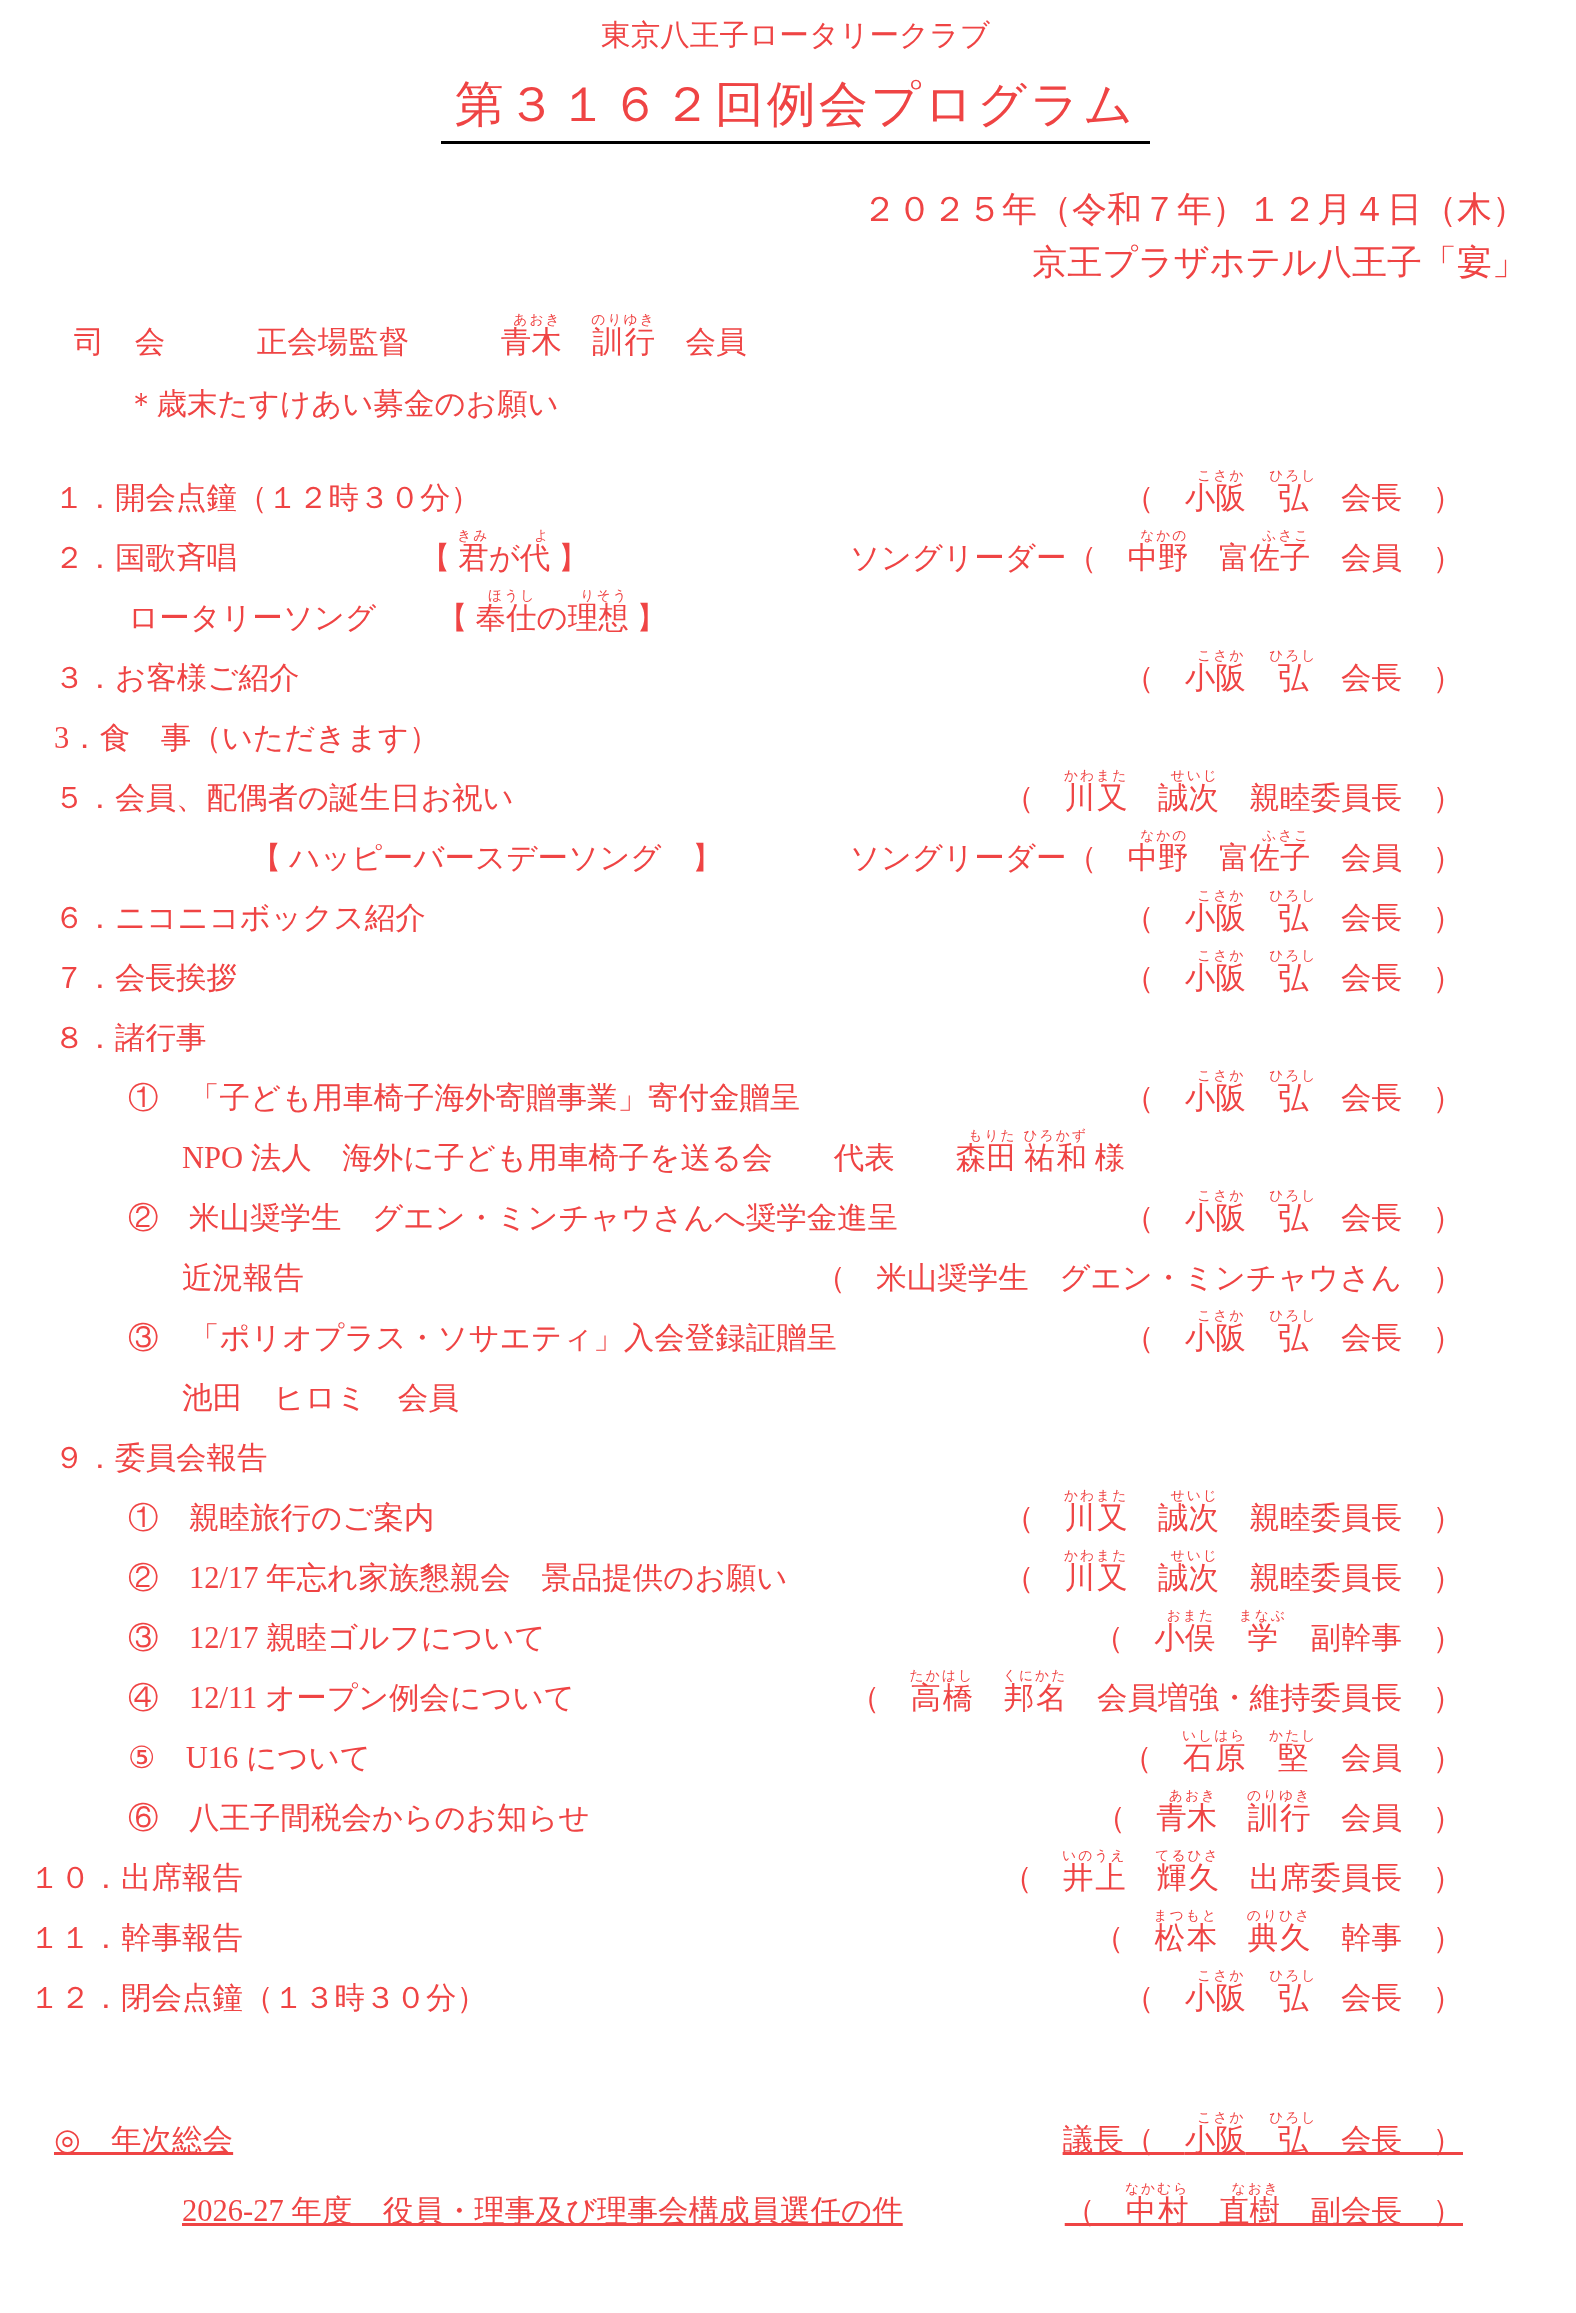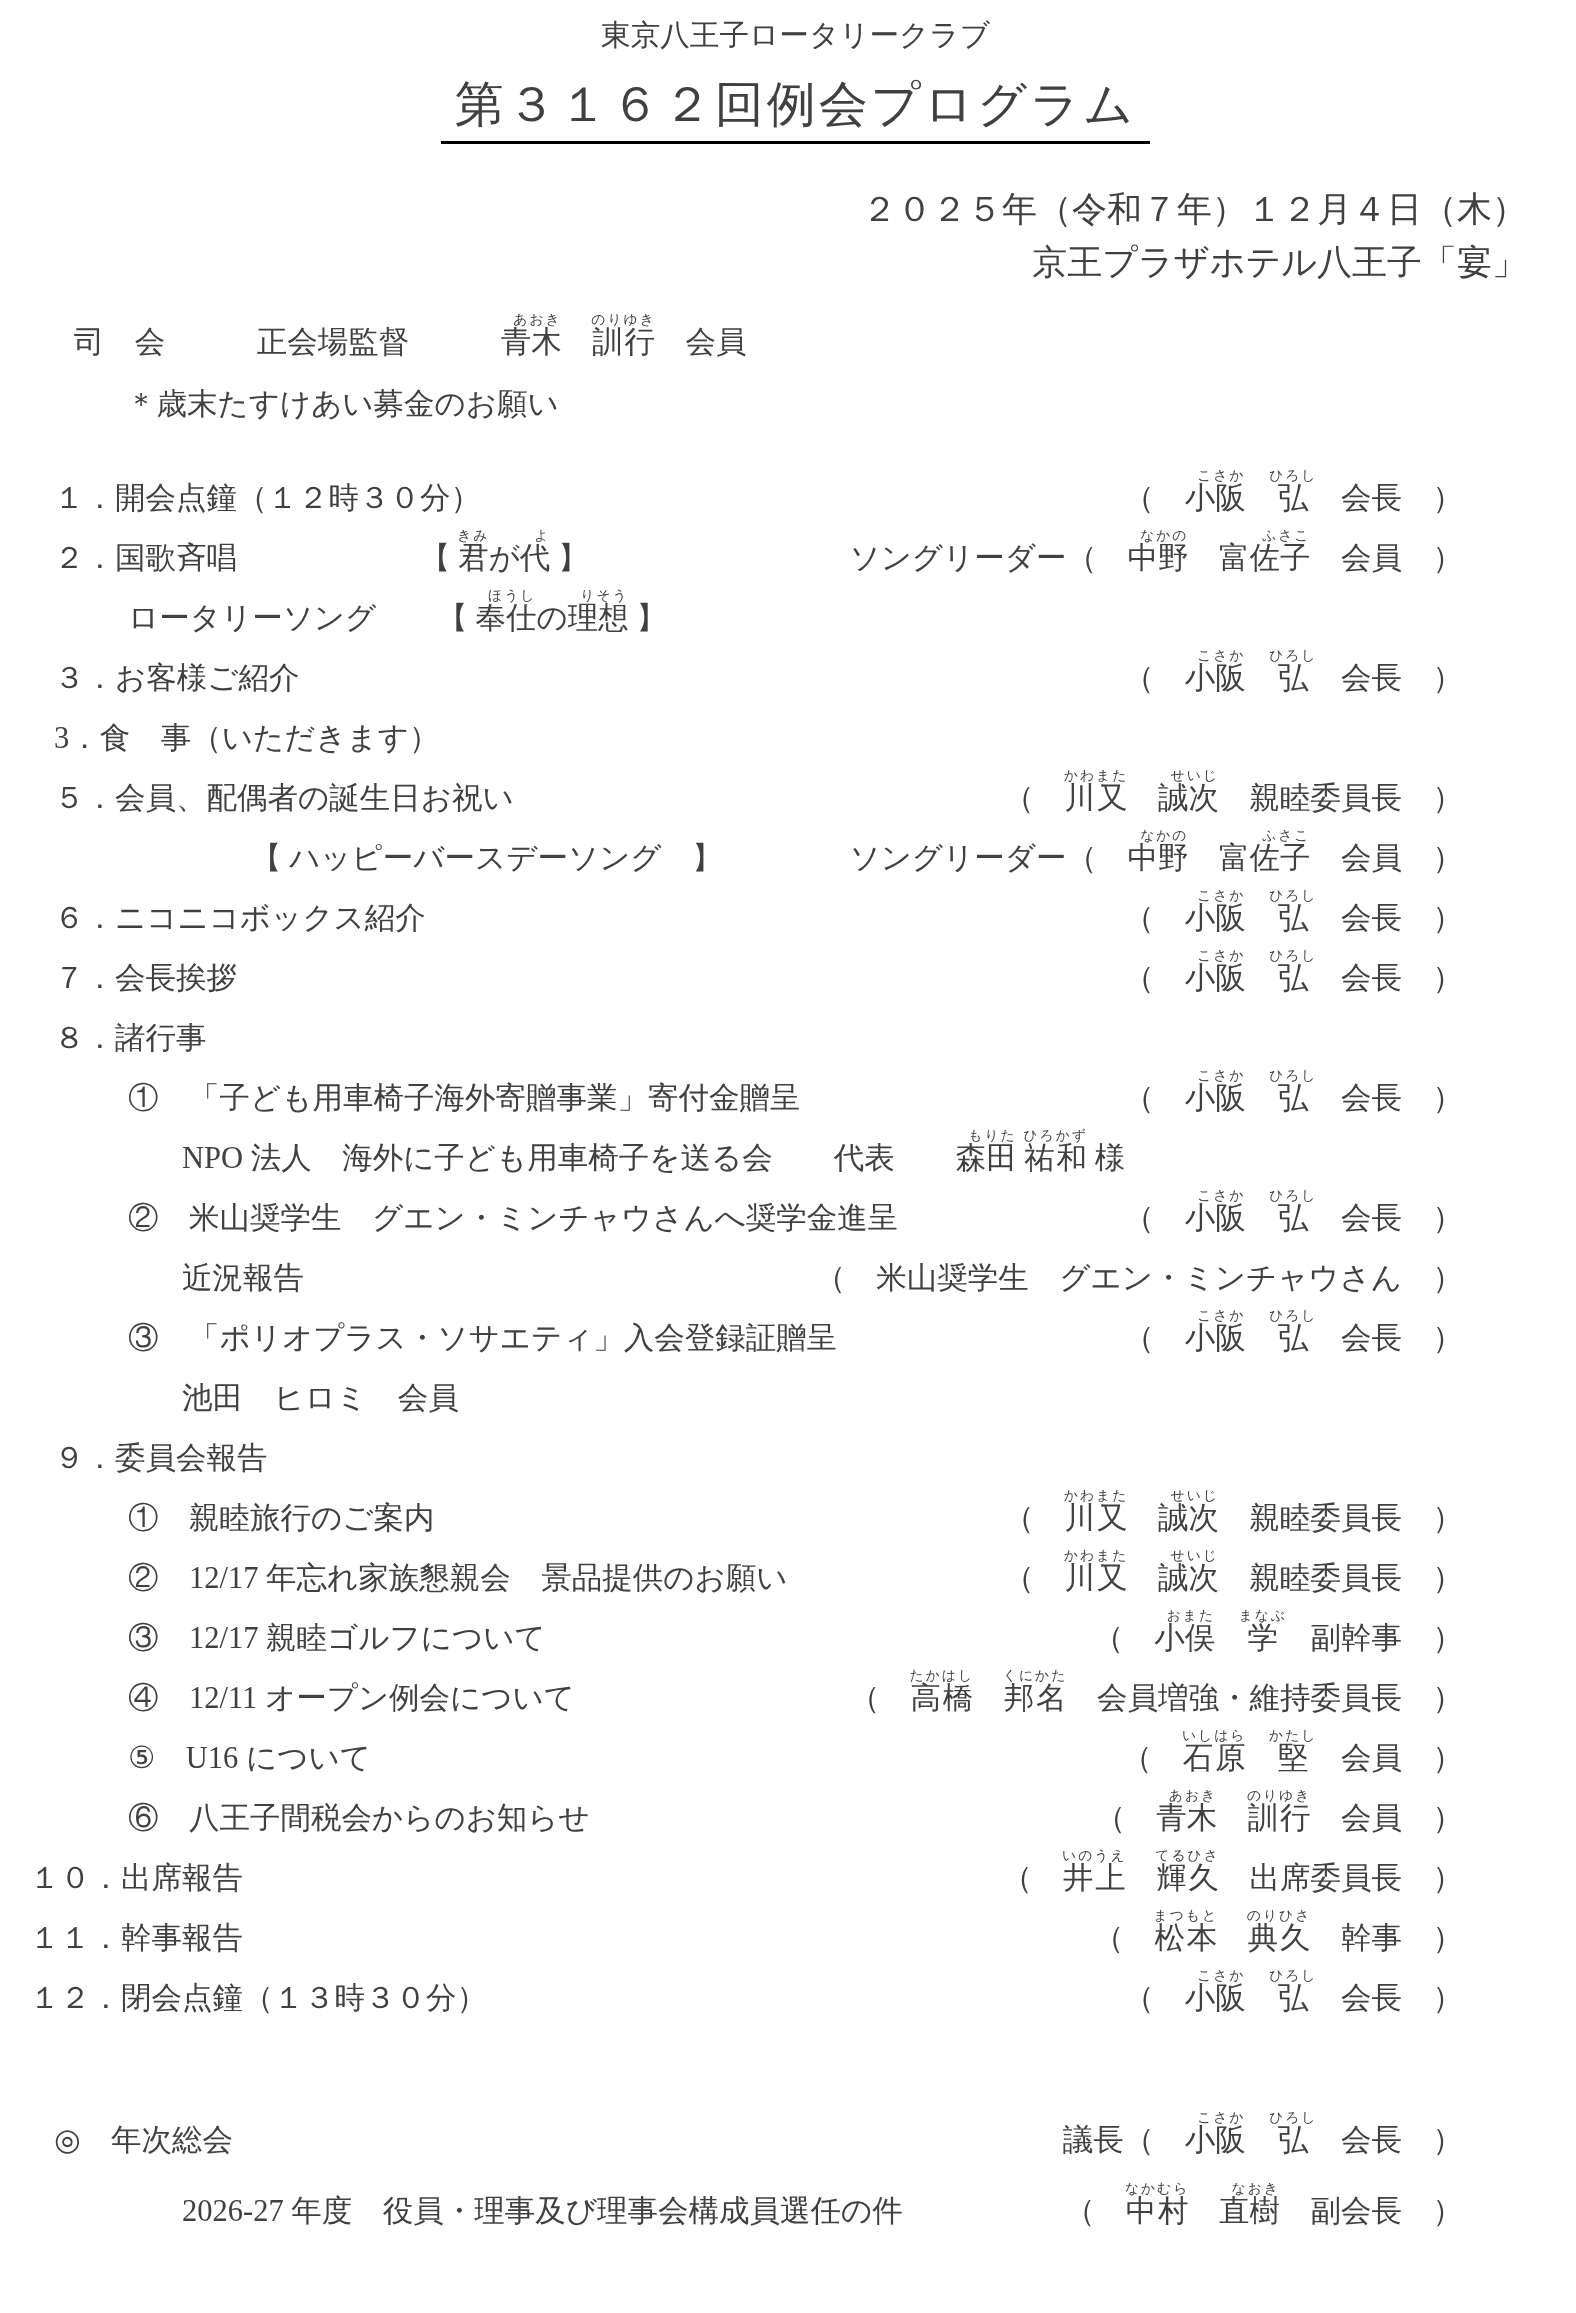--- a/index.html
+++ b/index.html
@@ -1,21 +1,21 @@
 <!DOCTYPE html>
 <html><head>
 <meta charset="utf-8">
 <style>
   html,body{margin:0;padding:0;background:#e8e8e8;}
   .page{
     position:relative;
     width:1576px;height:2314px;
     margin:0 auto;
     background:#ffffff;
-    color:#404040;
+    color:#ef4444;
     font-family:"Liberation Serif","DejaVu Serif",serif;
     box-sizing:border-box;
     padding:15.8px 39px 0 54px;
     overflow:hidden;
   }
   .club-name{
     text-align:center;
     font-size:29.6px;
     line-height:39px;
   }
@@ -60,21 +60,21 @@
   
   .ind-mod{margin-left:19.7px;height:67px;line-height:67px;}
   .ind-notice{margin-left:72px;height:57px;line-height:57px;}
   .ind-num{margin-left:0;}
   .ind-wnum{margin-left:-24.6px;gap:20px;}
   .ind-sub{margin-left:74px;}
   .ind-subtext{margin-left:128px;}
   .ind-song{margin-left:74px;}
   .ind-hbd{margin-left:197px;}
   #lines .line:nth-child(3){margin-top:35px;}
-  #footer-lines .line{height:71px;line-height:71px;}
+  #footer-lines .line{height:71px;line-height:71px;text-decoration:underline;}
 </style>
 </head>
 <body>
 
 <div class="page">
   <div class="club-name">東京八王子ロータリークラブ</div>
   <div class="title-wrap">
     <span class="doc-title">第３１６２回例会プログラム</span>
   </div>
   <div class="date-block">

